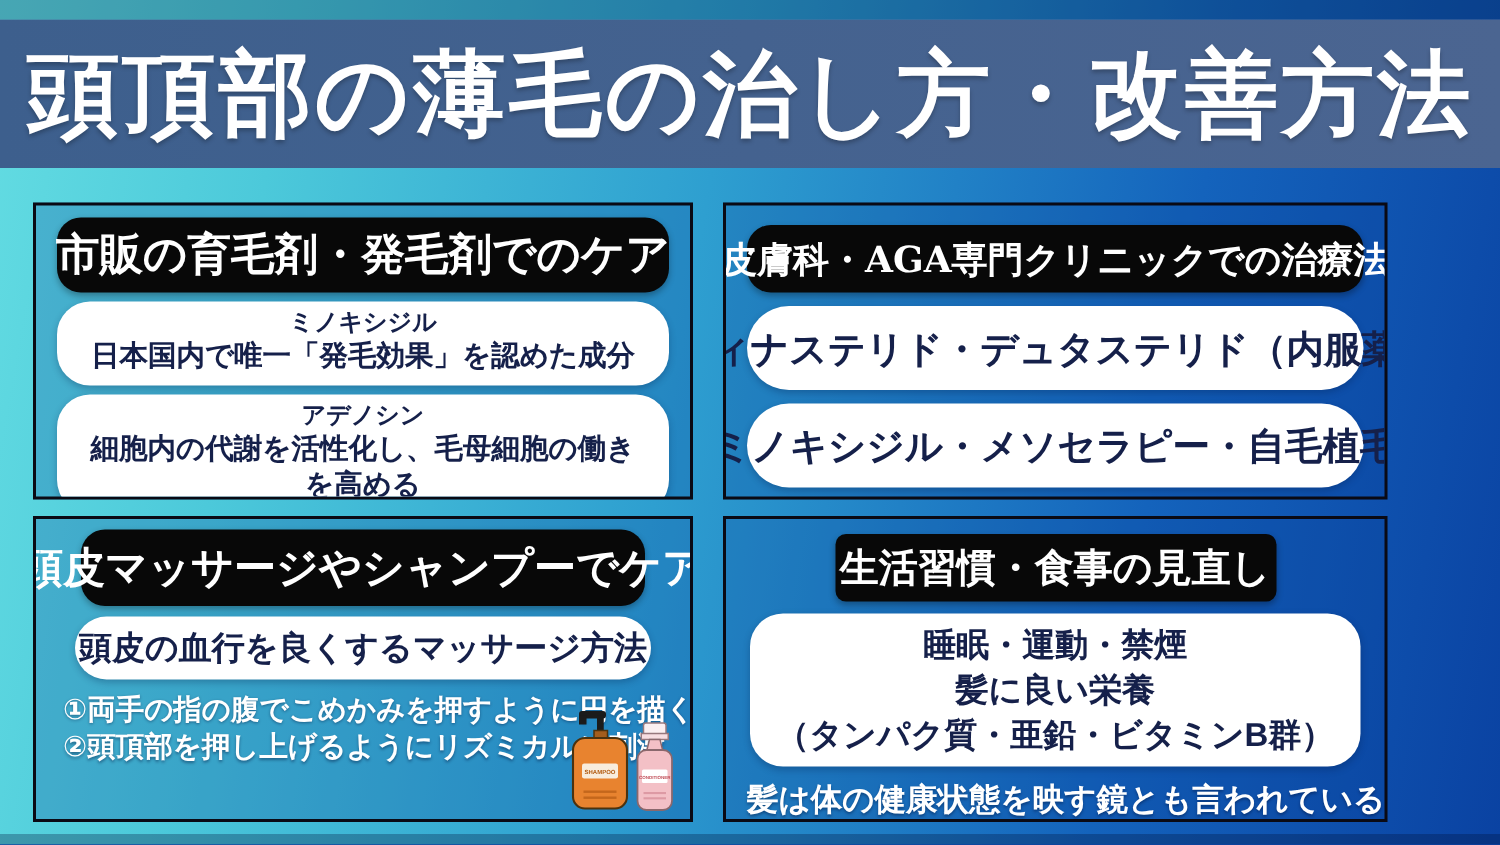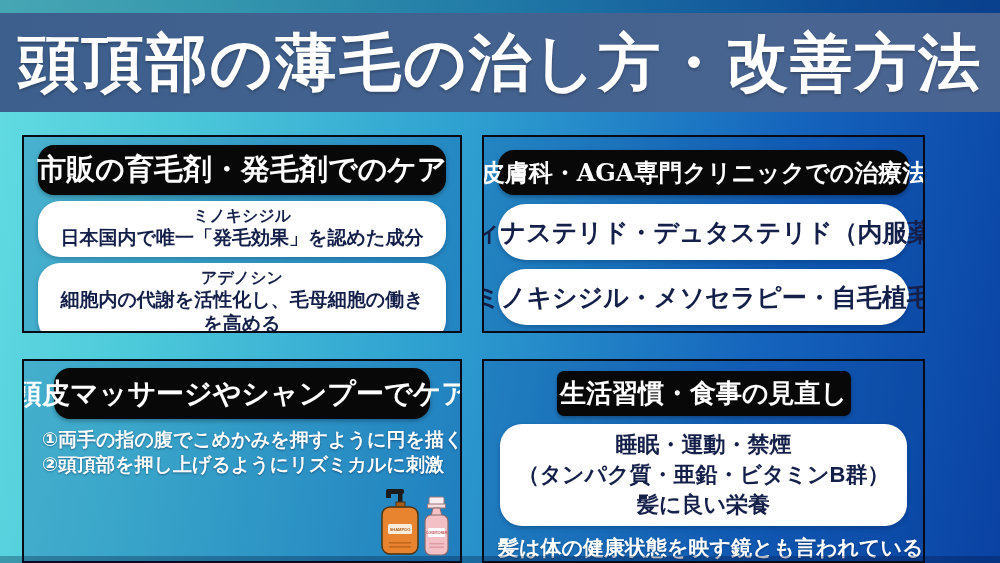--- a/index.html
+++ b/index.html
@@ -37,21 +37,21 @@
     text-shadow: 0 2px 3px rgba(0,0,0,0.25);
     white-space: nowrap;
   }
 
   .grid {
     position: absolute; left: 22px; top: 135px;
     width: 903px; height: 289px;
     display: grid;
     grid-template-columns: 440px 443px;
     grid-template-rows: 198px 204px;
-    gap: 26px 20px;
+    gap: 11px 20px;
   }
   .panel {
     position: relative;
     border: 2px solid #0a0a14;
     background: rgba(8, 64, 150, 0.25);
     padding: 8px 12px;
     overflow: hidden;
   }
 
   .hd {
@@ -146,20 +146,21 @@
     </div>
 
     <div class="panel p-clinic">
       <div class="hd">皮膚科・AGA専門クリニックでの治療法</div>
       <div class="card">フィナステリド・デュタステリド（内服薬）</div>
       <div class="card">ミノキシジル・メソセラピー・自毛植毛</div>
     </div>
 
     <div class="panel p-massage">
       <div class="hd">頭皮マッサージやシャンプーでケア</div>
+      <div class="card pill">頭皮の血行を良くするマッサージ方法</div>
       <div class="steps">
         <div class="step">①両手の指の腹でこめかみを押すように円を描く</div>
         <div class="step">②頭頂部を押し上げるようにリズミカルに刺激</div>
       </div>
       <svg class="bottles" width="78" height="78" viewBox="0 0 78 78">
 
         <g>
           <rect x="9" y="9" width="18" height="5" rx="2" fill="#1b1b1b"></rect>
           <rect x="9" y="12" width="5" height="6" fill="#1b1b1b"></rect>
           <rect x="21" y="12" width="4.5" height="12" fill="#1b1b1b"></rect>
@@ -181,22 +182,22 @@
           <rect x="52" y="63" width="15" height="1.4" fill="#dd9aa4"></rect>
           <rect x="52" y="66.5" width="15" height="1.4" fill="#dd9aa4"></rect>
         </g>
       </svg>
     </div>
 
     <div class="panel p-lifestyle">
       <div class="hd">生活習慣・食事の見直し</div>
       <div class="card life-box">
         <div class="life-line">睡眠・運動・禁煙</div>
+        <div class="life-line">髪に良い栄養</div>
         <div class="life-line">（タンパク質・亜鉛・ビタミンB群）</div>
-        <div class="life-line">髪に良い栄養</div>
       </div>
       <div class="note">髪は体の健康状態を映す鏡とも言われている</div>
     </div>
 
   </div>
 
   <div class="shade-bottom"></div>
 </div>
 
 </body></html>

